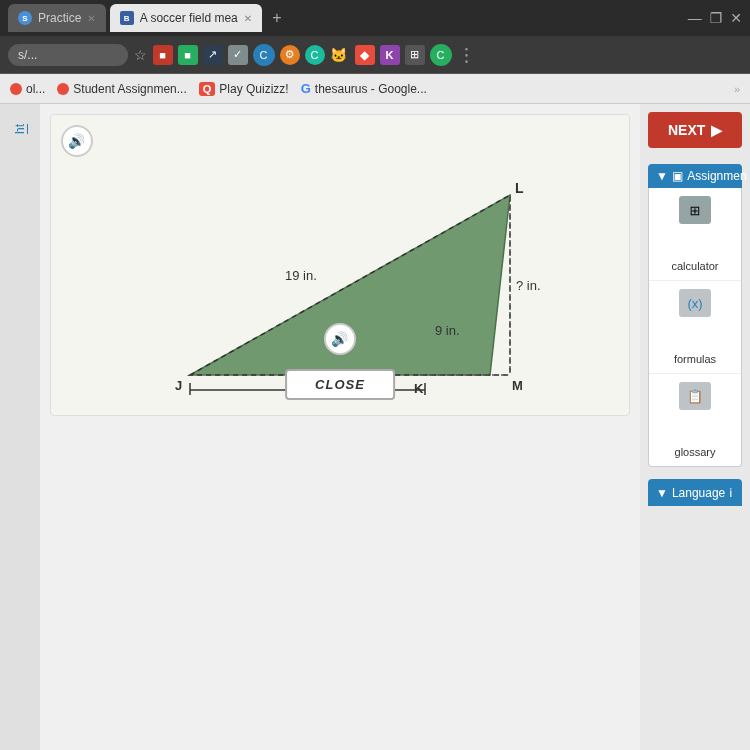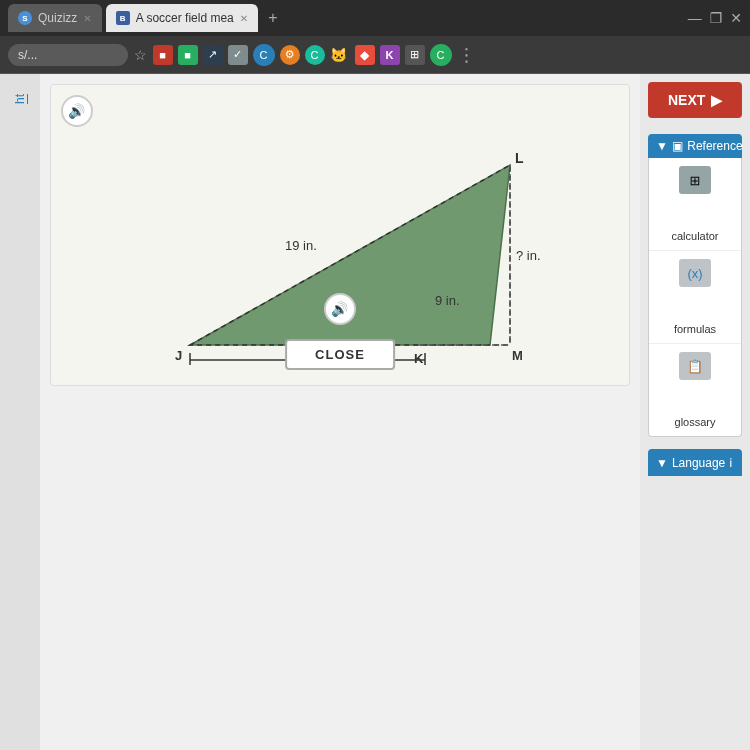--- a/index.html
+++ b/index.html
@@ -324,20 +324,21 @@
       padding: 6px 28px;
       font-size: 13px;
       font-weight: bold;
       letter-spacing: 1px;
       color: #333;
       cursor: pointer;
       position: absolute;
       bottom: 15px;
       left: 50%;
       transform: translateX(-50%);
+      font-style: italic;
     }
 
     
     .bottom-text {
       color: #333;
       font-size: 14px;
       padding: 8px 4px;
     }
 
     
@@ -452,21 +453,21 @@
     }
   </style>
 </head>
 <body>
 
 <div class="browser-frame">
 
   <div class="title-bar">
     <div class="tab">
       <div class="tab-icon-s">S</div>
-      <span>Quizizz</span>
+      <span>Practice</span>
       <span class="tab-close">✕</span>
     </div>
     <div class="tab active">
       <div class="tab-icon-b">B</div>
       <span>A soccer field mea</span>
       <span class="tab-close">✕</span>
     </div>
     <span class="new-tab-btn">+</span>
     <div class="window-controls">
       <span>—</span>
@@ -488,20 +489,39 @@
       <div class="toolbar-icon teal-c">C</div>
       <div class="toolbar-icon ghost">🐱</div>
       <div class="toolbar-icon blue-sq" style="background:#e74c3c; font-size:12px;">◆</div>
       <div class="toolbar-icon k-icon">K</div>
       <div class="toolbar-icon grid-icon">⊞</div>
       <div class="toolbar-icon c-green">C</div>
     </div>
     <span class="more-btn">⋮</span>
   </div>
 
+  <div class="bookmarks-bar">
+    <div class="bookmark-item">
+      <div class="bookmark-dot"></div>
+      <span>ol...</span>
+    </div>
+    <div class="bookmark-item">
+      <div class="bookmark-dot"></div>
+      <span>Student Assignmen...</span>
+    </div>
+    <div class="bookmark-item">
+      <span class="bookmark-q">Q</span>
+      <span>Play Quizizz!</span>
+    </div>
+    <div class="bookmark-item">
+      <span class="bookmark-g">G</span>
+      <span>thesaurus - Google...</span>
+    </div>
+    <span class="chevron-right">»</span>
+  </div>
 
   <div class="main-content">
 
     <div class="left-strip">
       <span class="left-link">ht</span>
     </div>
 
     <div class="center-content">
       <div class="question-image">
         <div class="speaker-btn-top">🔊</div>
@@ -547,21 +567,21 @@
 
     <div class="right-sidebar">
       <button class="next-btn">
         <span>NEXT</span>
         <span>▶</span>
       </button>
 
       <div class="reference-section">
         <span>▼</span>
         <span>▣</span>
-        <span>Reference</span>
+        <span>Assignmen</span>
       </div>
 
       <div class="ref-items">
         <div class="ref-item">
           <div class="ref-icon calc">⊞</div>
           <span class="ref-label">calculator</span>
         </div>
         <div class="ref-item">
           <div class="ref-icon formula">(x)</div>
           <span class="ref-label">formulas</span>

